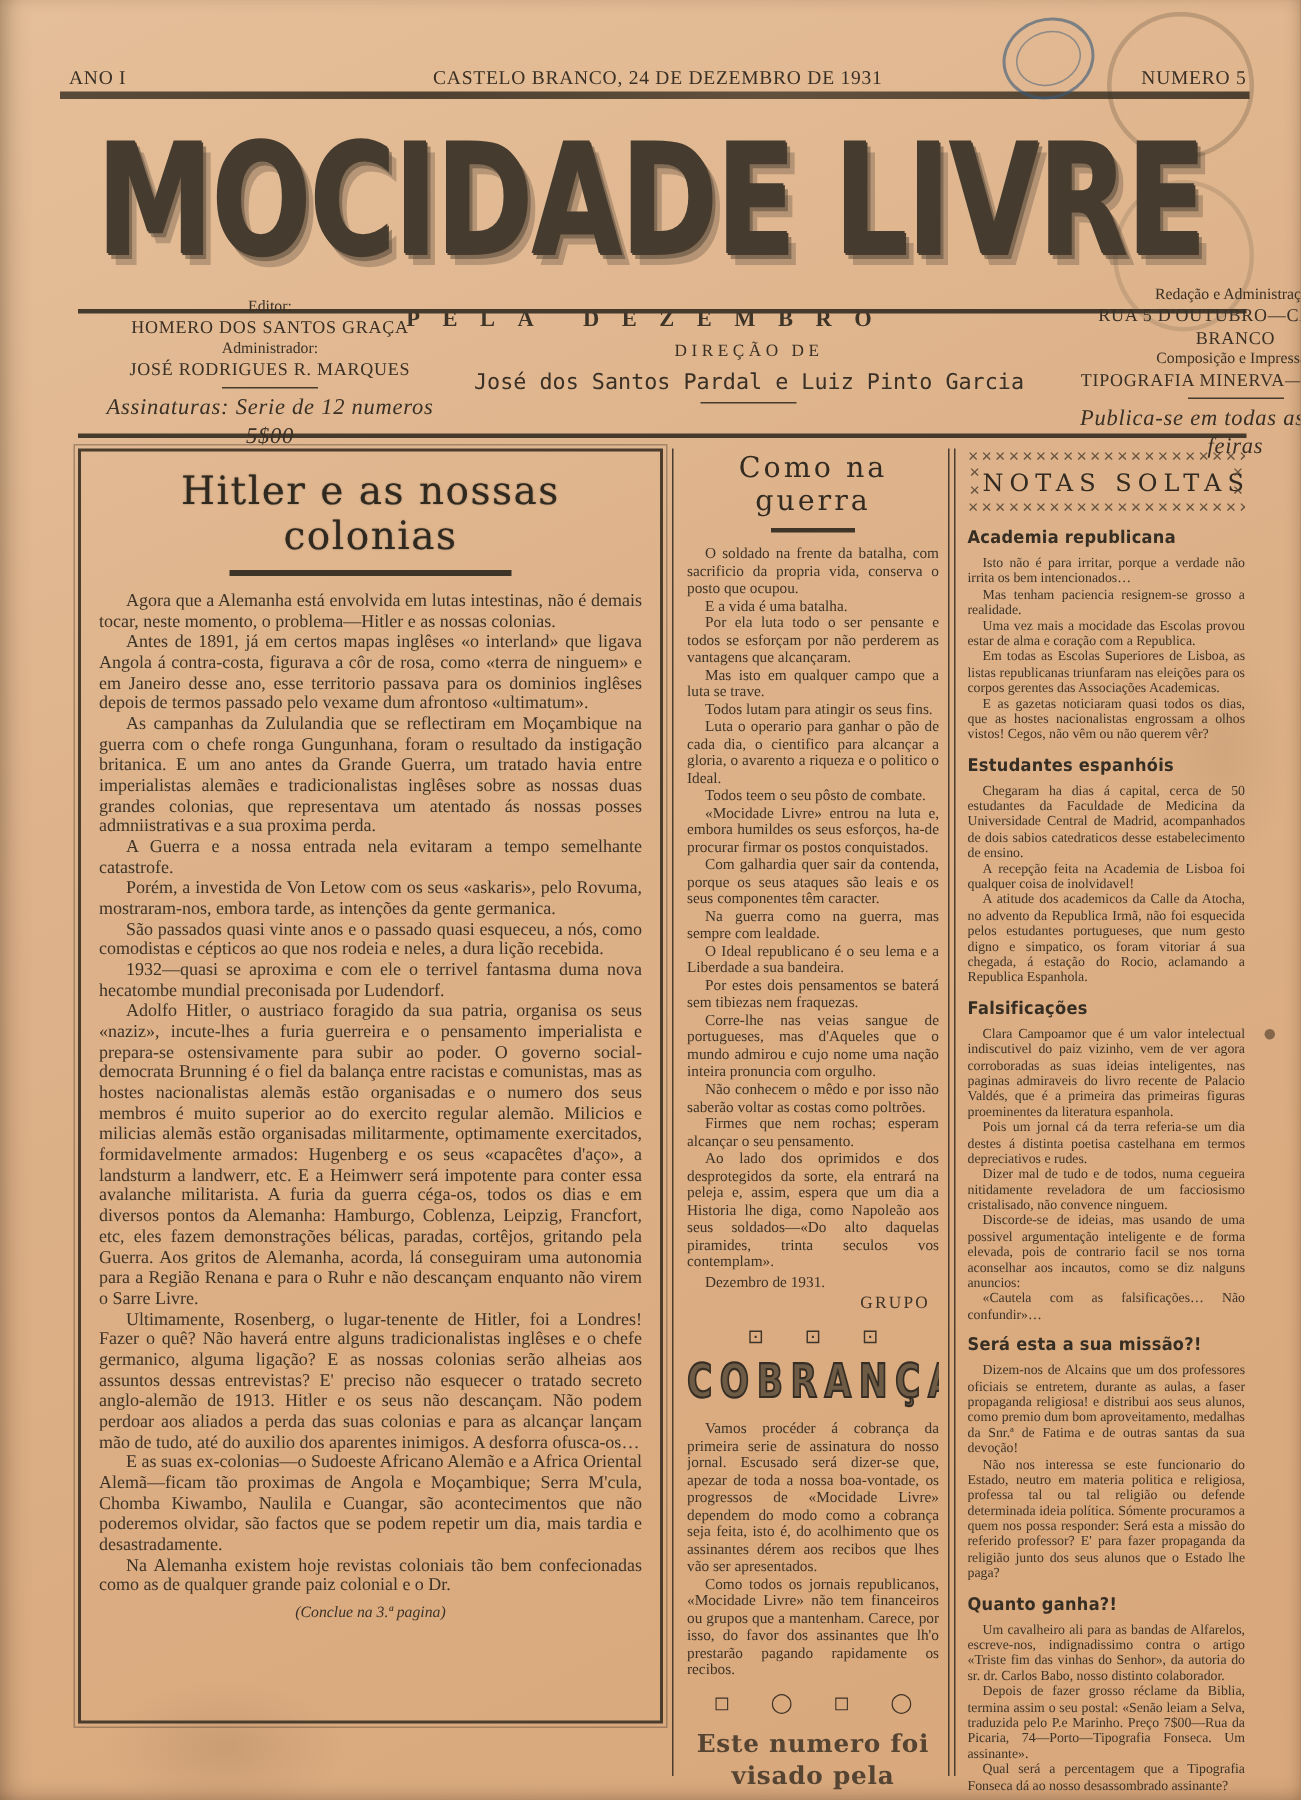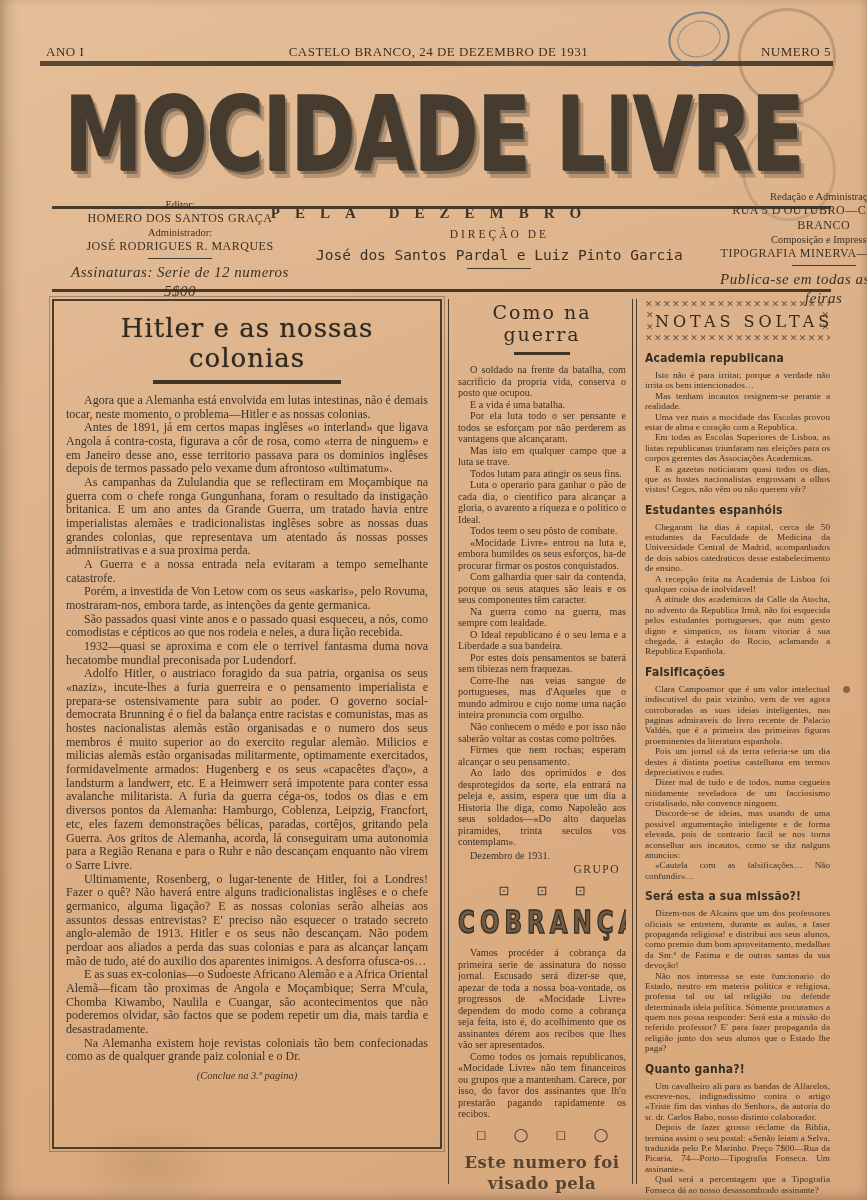--- a/index.html
+++ b/index.html
@@ -220,21 +220,21 @@
       <div class="notas-box">
         <span class="xl"></span>
         <h3 class="notas-title">NOTAS SOLTAS</h3>
         <span class="xr"></span>
       </div>
 
       <h4>Academia republicana</h4>
       <div>
 
       <p>Isto não é para irritar, porque a verdade não irrita os bem intencionados…</p>
-          <p>Mas tenham incautos resignem-se perante a realidade.</p>
+          <p>Mas tenham paciencia resignem-se grosso a realidade.</p>
           <p>Uma vez mais a mocidade das Escolas provou estar de alma e coração com a Republica.</p>
           <p>Em todas as Escolas Superiores de Lisboa, as listas republicanas triunfaram nas eleições para os corpos gerentes das Associações Academicas.</p>
           <p>E as gazetas noticiaram quasi todos os dias, que as hostes nacionalistas engrossam a olhos vistos! Cegos, não vêm ou não querem vêr?</p>
         </div>
 
       <h4>Estudantes espanhóis</h4>
       <div>
 
       <p>Chegaram ha dias á capital, cerca de 50 estudantes da Faculdade de Medicina da Universidade Central de Madrid, acompanhados de dois sabios catedraticos desse estabelecimento de ensino.</p>
           <p>A recepção feita na Academia de Lisboa foi qualquer coisa de inolvidavel!</p>

